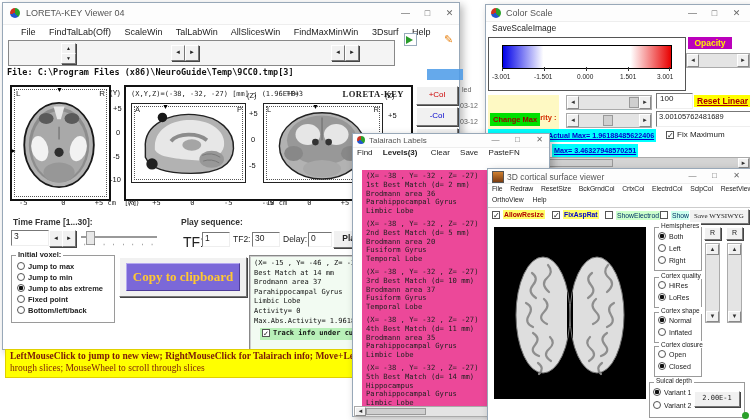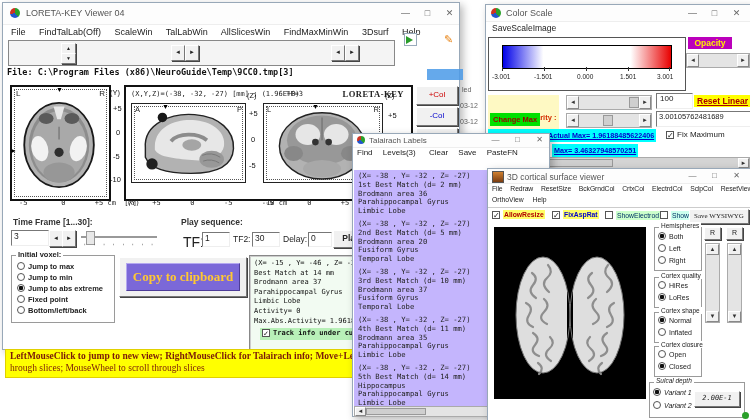--- a/index.html
+++ b/index.html
@@ -68,21 +68,21 @@
   </div>
 
   <div class="win" style="left:2px;top:2px;width:456px;height:346px;z-index:10;">
     <div class="titlebar" style="height:21px;">
       <span class="appicon" style="left:7px;top:5px;"></span>
       <span class="title-text abs" style="left:23px;top:5px;">LORETA-KEY Viewer 04</span>
       <span class="wbtn" style="left:394px;top:4px;">—</span>
       <span class="wbtn" style="left:416px;top:4px;">□</span>
       <span class="wbtn" style="left:438px;top:4px;">✕</span>
     </div>
-    <div class="menu abs" style="left:8px;top:24px;text-align:center;">
+    <div class="menu abs" style="left:18px;top:24px;text-align:center;">
       <span>File</span>
       <span>FindTalLab(Off)</span>
       <span>ScaleWin</span>
       <span>TalLabWin</span>
       <span>AllSlicesWin</span>
       <span>FindMaxMinWin</span>
       <span>3Dsurf</span>
       <span>Help</span>
     </div>
 
@@ -306,26 +306,26 @@
   <div class="win" style="left:352px;top:133px;width:196px;height:282px;z-index:40;">
     <div class="titlebar" style="height:13px;">
       <span class="appicon" style="left:4px;top:2px;width:8px;height:8px;"></span>
       <span class="title-text abs" style="left:16px;top:2px;font-size:8px;">Talairach Labels</span>
       <span class="wbtn" style="left:134px;top:0;height:12px;font-size:8px;">—</span>
       <span class="wbtn" style="left:156px;top:0;height:12px;font-size:8px;">□</span>
       <span class="wbtn" style="left:178px;top:0;height:12px;font-size:8px;">✕</span>
     </div>
     <div class="menu abs" style="left:4px;top:14px;font-size:8px;">
       <span style="margin-right:8px;">Find</span>
-      <span style="">Levels(3)</span>
+      <span style="font-weight:bold;">Levels(3)</span>
       <span style="margin-right:8px;">Clear</span>
       <span style="margin-right:8px;">Save</span>
       <span>PasteFN</span>
     </div>
-    <div class="abs mono" style="left:1px;top:36px;width:193px;height:236px;background:#c4b5fd;font-size:7.2px;line-height:8.8px;padding:2px 0 0 4px;color:#222;overflow:hidden;">
+    <div class="abs mono" style="left:9px;top:36px;width:193px;height:236px;background:#ec4899;font-size:7.2px;line-height:8.8px;padding:2px 0 0 4px;color:#222;overflow:hidden;">
       <div style="margin-bottom:4px;">
         <div class="ta-line">(X= -38 , Y= -32 , Z= -27)</div>
         <div class="ta-line">1st Best Match (d= 2 mm)</div>
         <div class="ta-line">Brodmann area 36</div>
         <div class="ta-line">Parahippocampal Gyrus</div>
         <div class="ta-line">Limbic Lobe</div>
       </div>
       <div style="margin-bottom:4px;">
         <div class="ta-line">(X= -38 , Y= -32 , Z= -27)</div>
         <div class="ta-line">2nd Best Match (d= 5 mm)</div>
@@ -440,21 +440,21 @@
     <div class="grp" style="left:166px;top:143px;width:46px;height:29px;">
       <span class="lg" style="font-size:6.5px;font-weight:normal;">Cortex shape</span>
       <div class="abs" style="left:3px;top:3px;font-size:7px;white-space:nowrap;"><span class="radio on"></span><span>Normal</span></div>
       <div class="abs" style="left:3px;top:15px;font-size:7px;white-space:nowrap;"><span class="radio"></span><span>Inflated</span></div>
     </div>
     <div class="grp" style="left:166px;top:177px;width:46px;height:29px;">
       <span class="lg" style="font-size:6.5px;font-weight:normal;">Cortex closure</span>
       <div class="abs" style="left:3px;top:3px;font-size:7px;white-space:nowrap;"><span class="radio"></span><span>Open</span></div>
       <div class="abs" style="left:3px;top:15px;font-size:7px;white-space:nowrap;"><span class="radio on"></span><span>Closed</span></div>
     </div>
-    <div class="grp" style="left:161px;top:213px;width:94px;height:34px;font-style:italic;">
+    <div class="grp" style="left:161px;top:213px;width:94px;height:34px;">
       <span class="lg" style="font-size:6.5px;font-weight:normal;">Sulcal depth</span>
       <div class="abs" style="left:3px;top:5px;font-size:7px;white-space:nowrap;"><span class="radio on"></span><span>Variant 1</span></div>
       <div class="abs" style="left:3px;top:18px;font-size:7px;white-space:nowrap;"><span class="radio"></span><span>Variant 2</span></div>
       <span class="btn3d mono" style="left:44px;top:8px;width:44px;height:14px;font-size:7px;line-height:13px;">2.00E-1</span>
     </div>
 
     <span class="btn3d" style="left:216px;top:58px;width:15px;height:11px;font-size:7px;line-height:10px;">R</span>
     <span class="btn3d" style="left:238px;top:58px;width:15px;height:11px;font-size:7px;line-height:10px;">R</span>
     <div class="sb" style="left:217px;top:74px;width:13px;height:78px;">
       <span class="sbtn" style="left:0;top:0;width:11px;height:9px;">▲</span>

